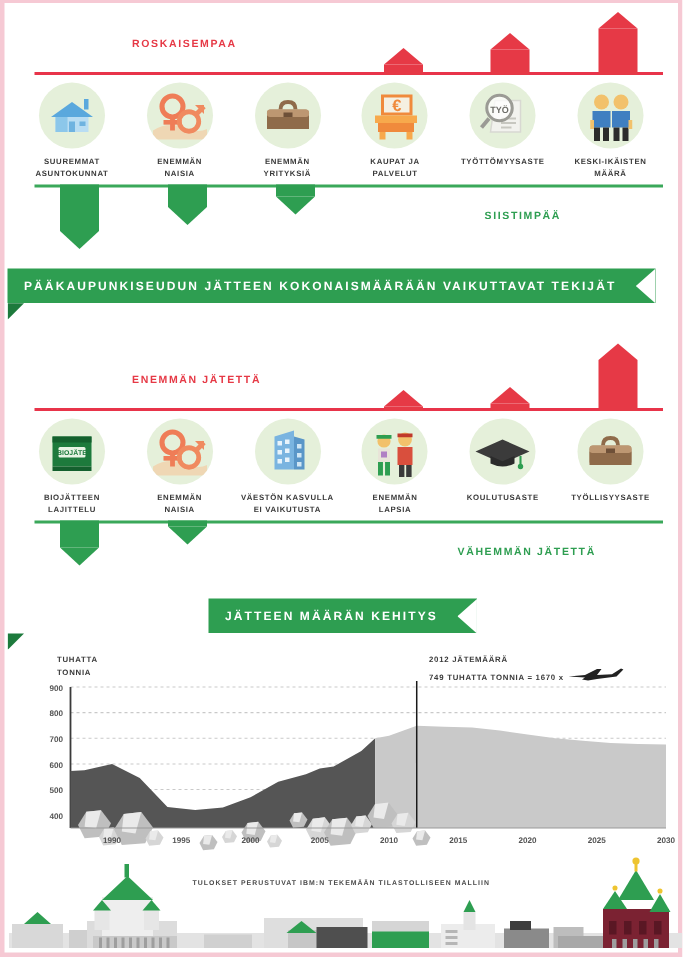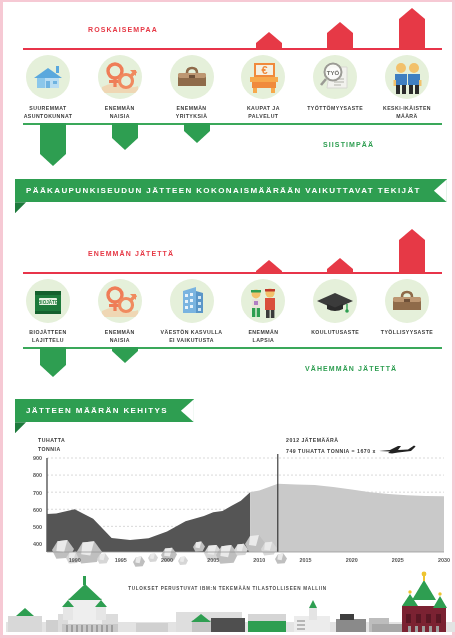--- a/index.html
+++ b/index.html
@@ -62,21 +62,21 @@
     width: 44px; height: 44px; border-radius: 50%;
     background: #e5f0da; margin: 0 auto 5px auto;
     position: relative; overflow: hidden;
   }
   .icon-cap {
     font-size: 5.2px; font-weight: bold; color: #3a3a3a;
     letter-spacing: .45px; line-height: 1.55;
   }
 
   
-  .banner-wrap { position: relative; margin-left: 12px; }
+  .banner-wrap { position: relative; margin-left: 2px; }
   .banner {
     display: inline-block; position: relative;
     background: #2e9e51; color: #fff;
     font-size: 8px; font-weight: bold; letter-spacing: 1.4px;
     padding: 7px 26px 7px 11px;
   }
   .banner:after {
     content: ""; position: absolute; right: 0; top: 0; bottom: 0;
     width: 13px; background: #fff;
     clip-path: polygon(100% 0, 0 50%, 100% 100%);
@@ -386,21 +386,21 @@
         <div class="stem" style="height:18px;"></div>
           <div class="head"></div>
       </div>
       <div class="arrow-down" style="left:109px;">
         <div class="stem" style="height:4px;"></div>
           <div class="head"></div>
       </div>
     </div>
   </div>
 
-  <div class="banner-wrap" style="margin-top:8px;">
+  <div class="banner-wrap" style="margin-top:8px;text-align:center;">
     <div class="banner">JÄTTEEN MÄÄRÄN KEHITYS</div>
     <div class="banner-tail"></div>
   </div>
 
   <div class="chart-area">
 
     <div class="chart-note" style="left:35px; top:4px;">
       <span>TUHATTA</span><br><span>TONNIA</span>
     </div>
 

